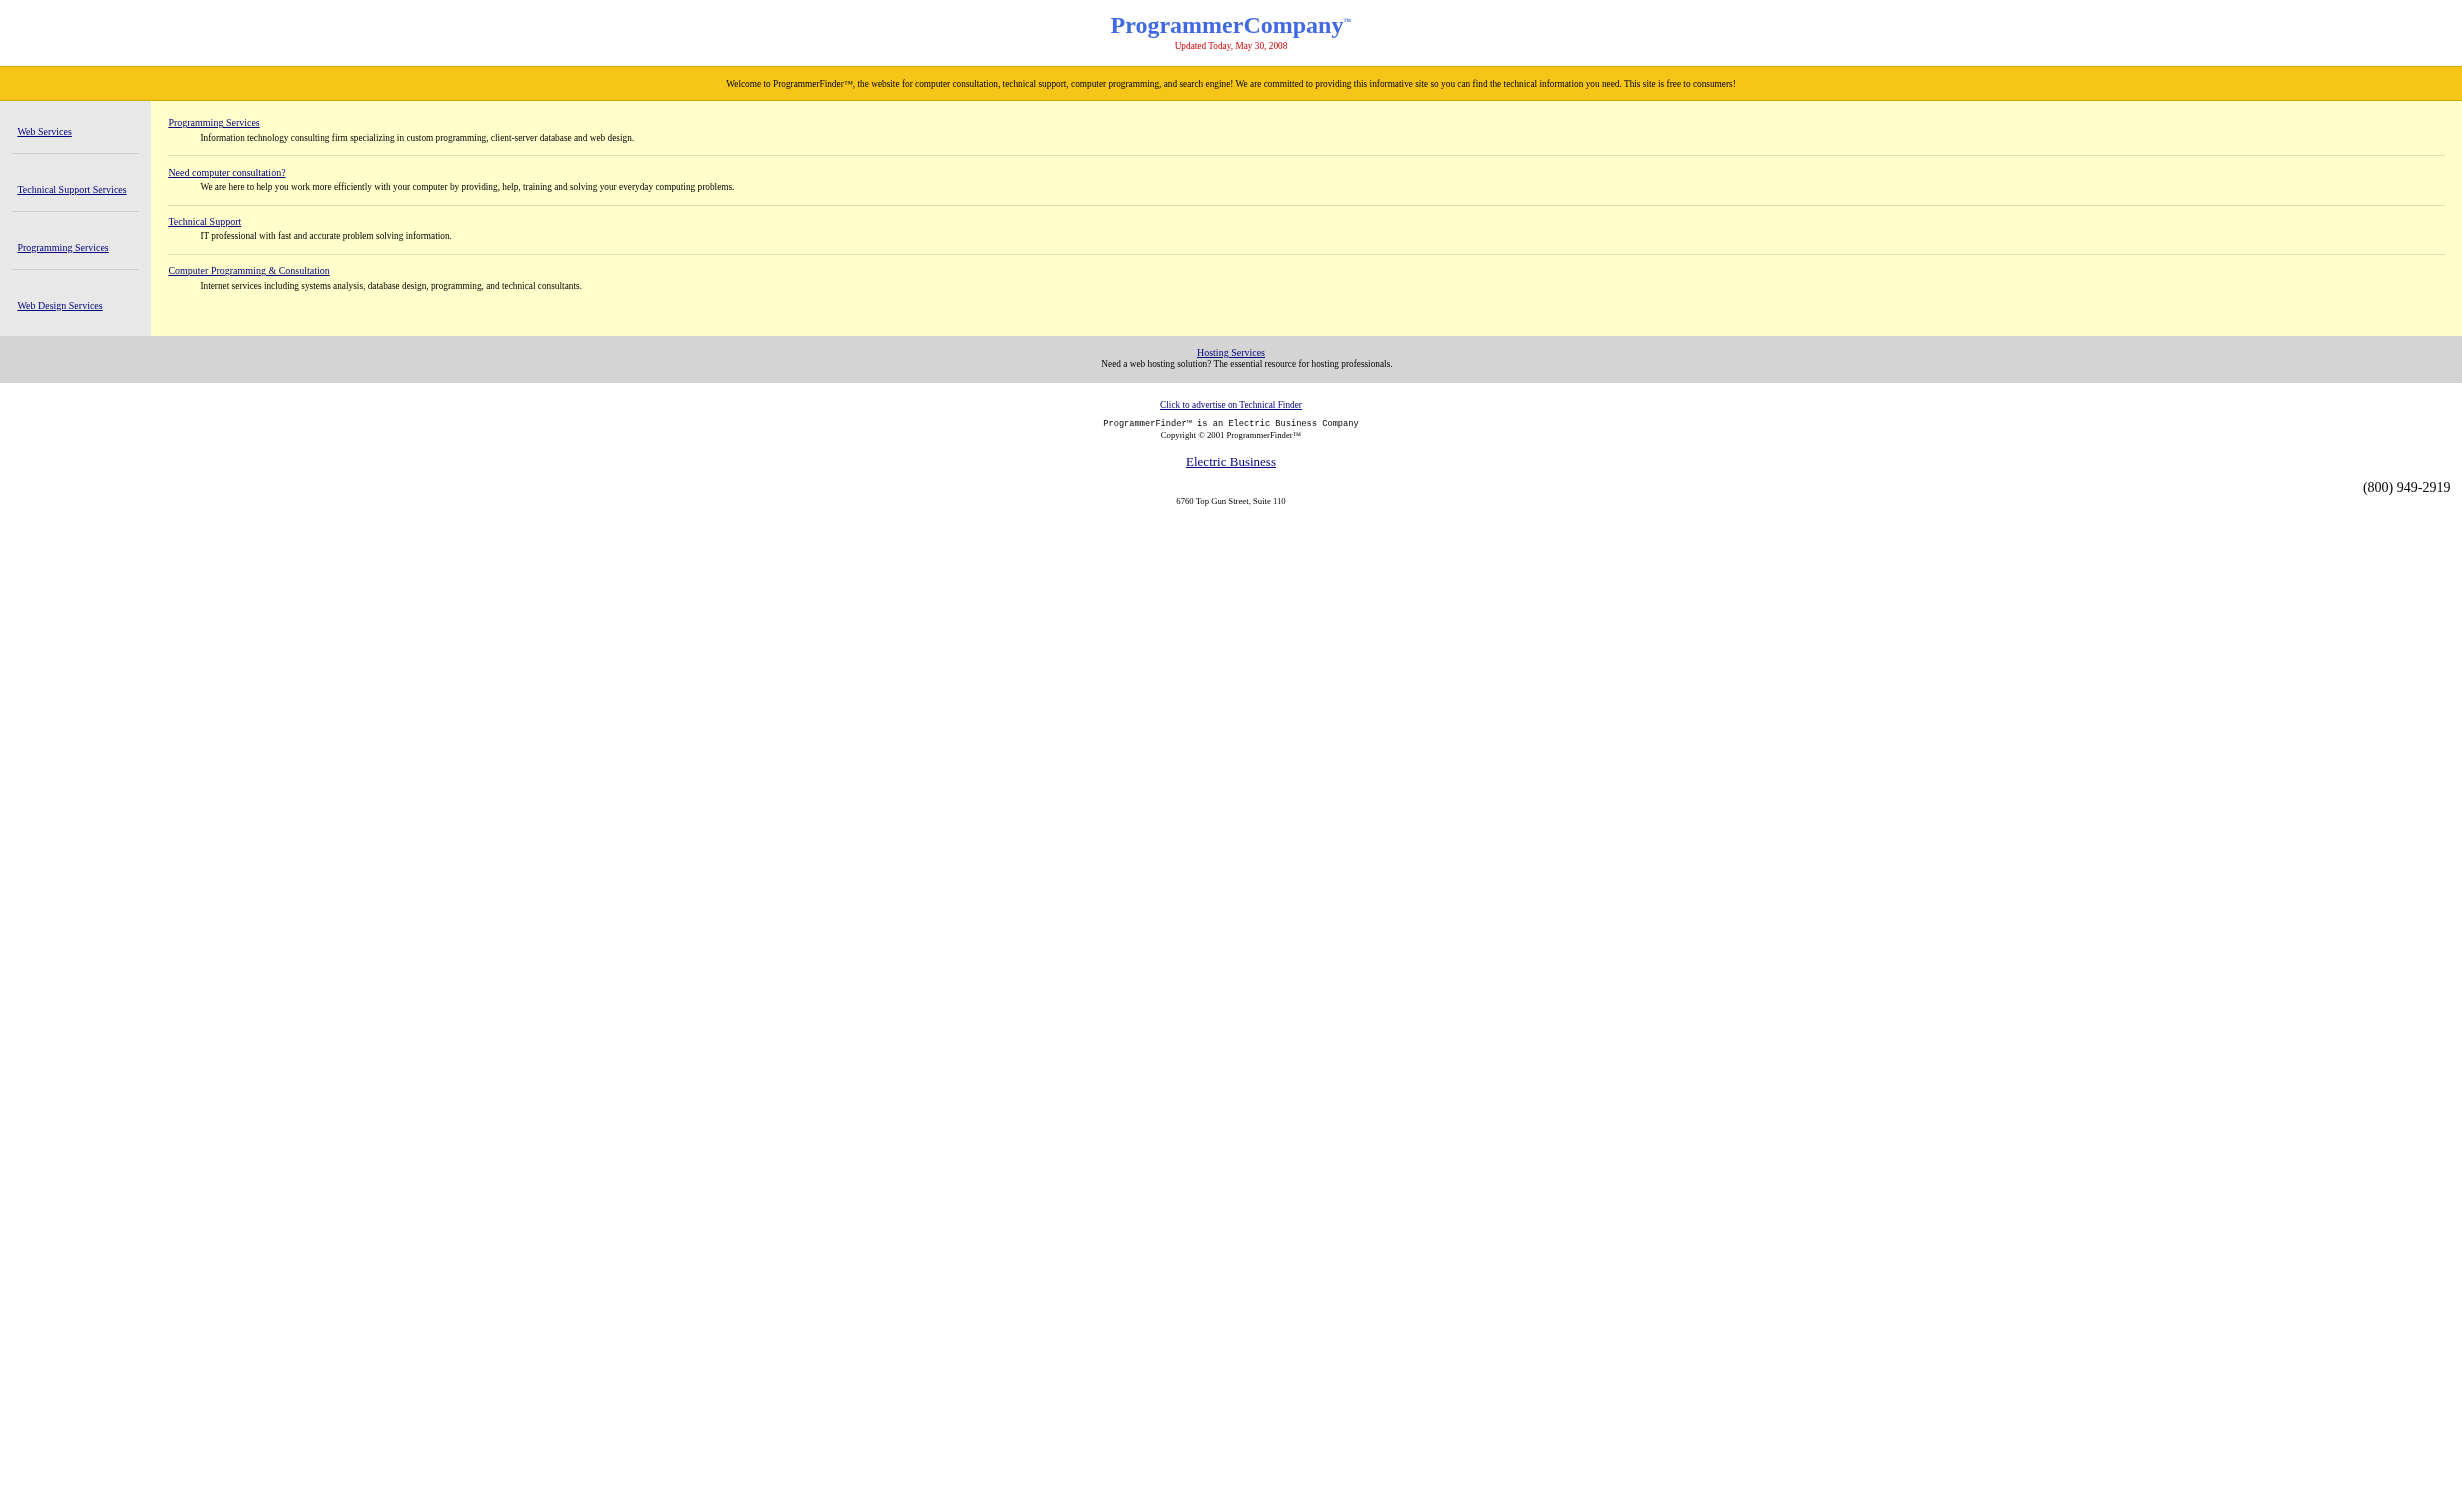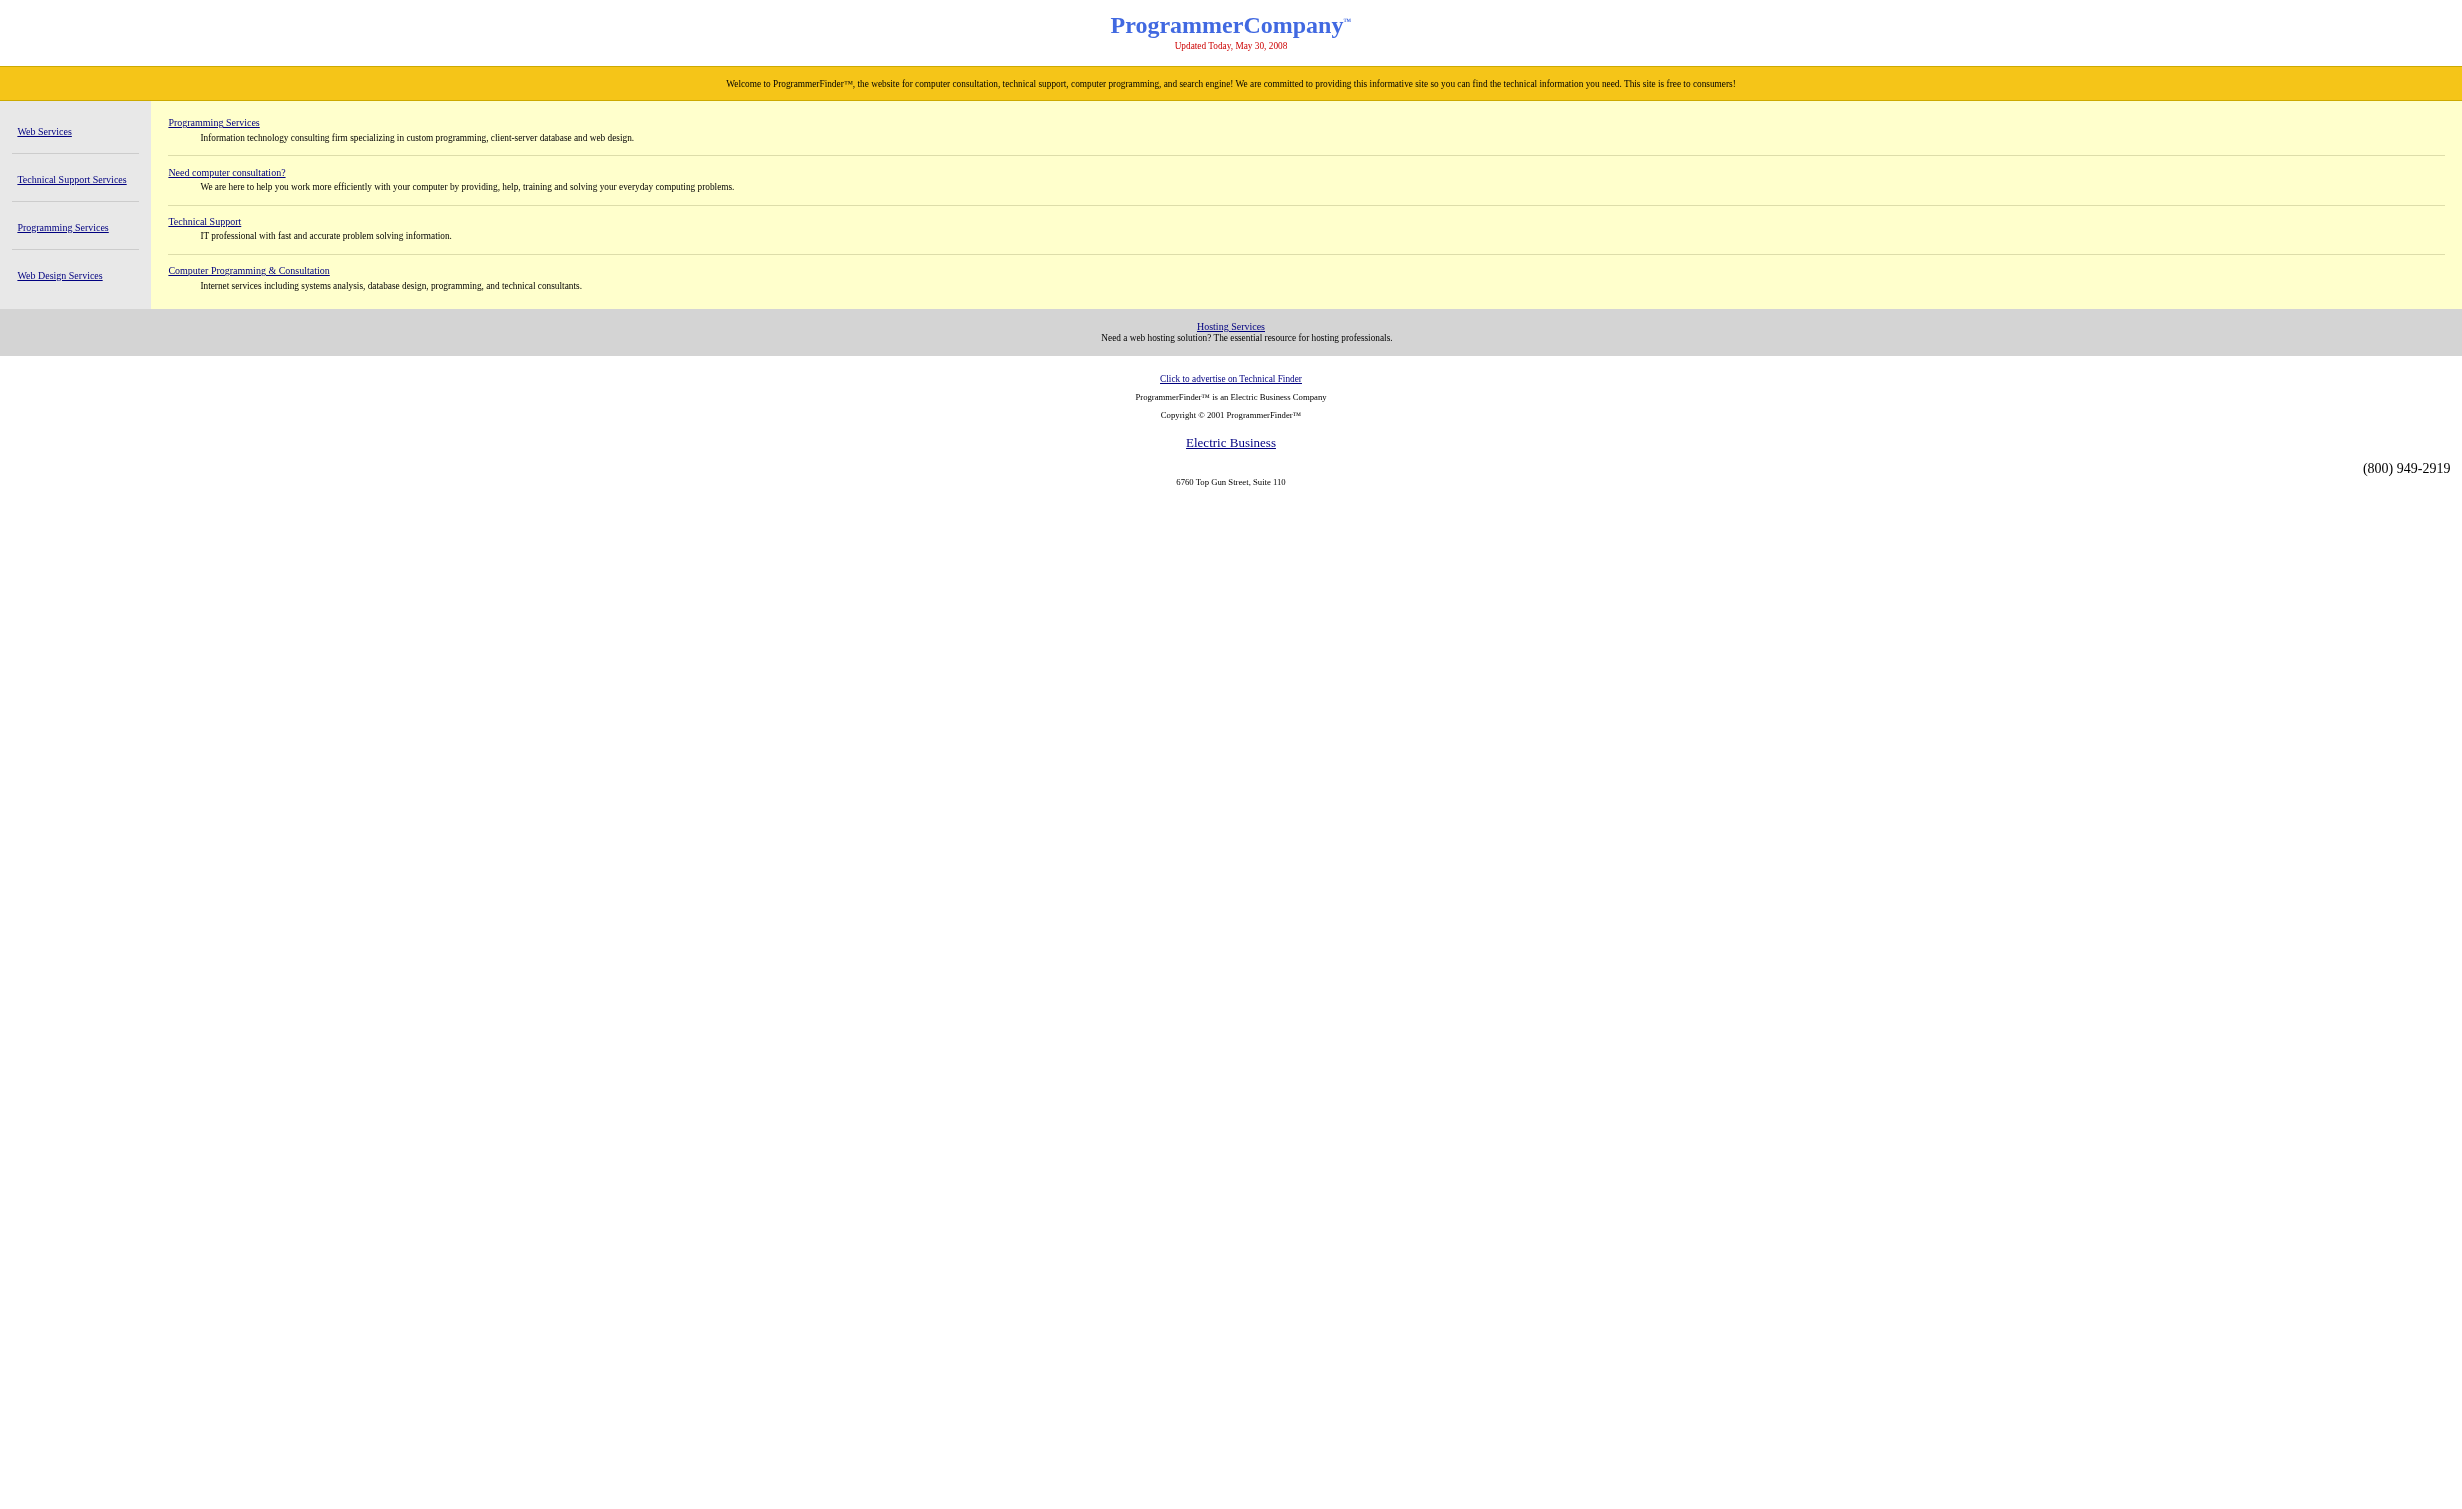--- a/index.html
+++ b/index.html
@@ -60,21 +60,21 @@
       width: 100%;
     }
 
     #left-nav {
       width: 151px;
       min-width: 151px;
       background-color: #e8e8e8;
       padding: 8.7px 11.6px;
       display: flex;
       flex-direction: column;
-      gap: 4px;
+      gap: 14px;
     }
 
     .nav-item {
       padding: 16px 5.8px;
       border-bottom: 0.6px solid #cccccc;
     }
 
     .nav-item:last-child {
       border-bottom: none;
     }
@@ -136,22 +136,23 @@
     #advertise-link {
       color: #000080;
       text-decoration: underline;
       cursor: pointer;
       font-size: 9.3px;
       display: block;
       margin-bottom: 8.7px;
     }
 
     #footer-text {
-      margin-bottom: 8px;
+      margin-bottom: 1px;
       font-size: 8.7px;
+      font-family: Liberation Mono, monospace;
     }
 
     #electric-business-section {
       margin-top: 14.5px;
       text-align: center;
     }
 
     #electric-business-link {
       color: #000080;
       text-decoration: underline;

